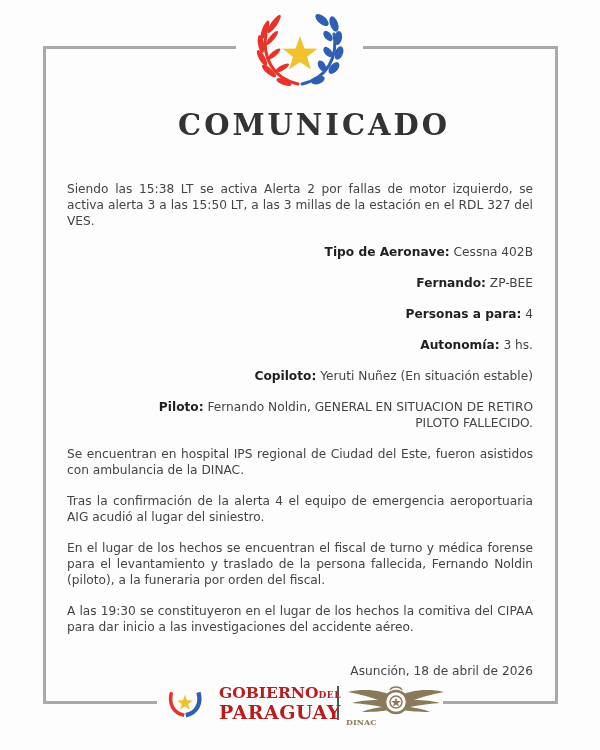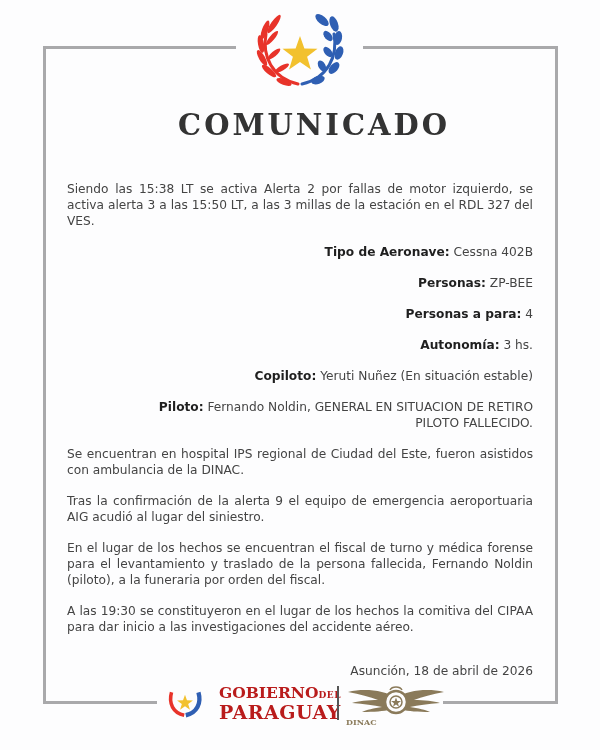--- a/index.html
+++ b/index.html
@@ -79,27 +79,27 @@
     <ellipse cx="66" cy="72" rx="4" ry="7" transform="rotate(70 66 72)"></ellipse>
   </g>
   <path d="M48 28 L52.4 40.5 L65.5 40.8 L55.1 48.8 L58.9 61.5 L48 54 L37.1 61.5 L40.9 48.8 L30.5 40.8 L43.6 40.5 Z" fill="#f2c12e"></path>
 </svg>
 
 <div class="title">COMUNICADO</div>
 
 <div class="content">
   <p class="just">Siendo las 15:38 LT se activa Alerta 2 por fallas de motor izquierdo, se activa alerta 3 a las 15:50 LT, a las 3 millas de la estación en el RDL 327 del VES.</p>
   <p><b>Tipo de Aeronave:</b><span> Cessna 402B</span></p>
-  <p><b>Personas:</b><span> ZP-BEE</span></p>
+  <p><b>Fernando:</b><span> ZP-BEE</span></p>
   <p><b>Personas a para:</b><span> 4</span></p>
   <p><b>Autonomía:</b><span> 3 hs.</span></p>
   <p><b>Copiloto:</b><span> Yeruti Nuñez (En situación estable)</span></p>
   <p><b>Piloto:</b><span> Fernando Noldin, GENERAL EN SITUACION DE RETIRO</span><br><span>PILOTO FALLECIDO.</span></p>
   <p class="just">Se encuentran en hospital IPS regional de Ciudad del Este, fueron asistidos con ambulancia de la DINAC.</p>
-  <p class="just">Tras la confirmación de la alerta 9 el equipo de emergencia aeroportuaria AIG acudió al lugar del siniestro.</p>
+  <p class="just">Tras la confirmación de la alerta 4 el equipo de emergencia aeroportuaria AIG acudió al lugar del siniestro.</p>
   <p class="just">En el lugar de los hechos se encuentran el fiscal de turno y médica forense para el levantamiento y traslado de la persona fallecida, Fernando Noldin (piloto), a la funeraria por orden del fiscal.</p>
   <p class="just">A las 19:30 se constituyeron en el lugar de los hechos la comitiva del CIPAA para dar inicio a las investigaciones del accidente aéreo.</p>
   <p class="date">Asunción, 18 de abril de 2026</p>
 </div>
 
 <div class="footer">
   <svg class="gob-emblem" viewBox="0 0 96 84">
     <path d="M46 78 C18 72 6 48 14 20" fill="none" stroke="#e8332a" stroke-width="9"></path>
     <path d="M50 78 C78 72 90 48 82 20" fill="none" stroke="#2f5fb3" stroke-width="11"></path>
     <path d="M48 26 L53 40 L68 40.5 L56 49.5 L60.5 64 L48 55.5 L35.5 64 L40 49.5 L28 40.5 L43 40 Z" fill="#f2c12e"></path>

